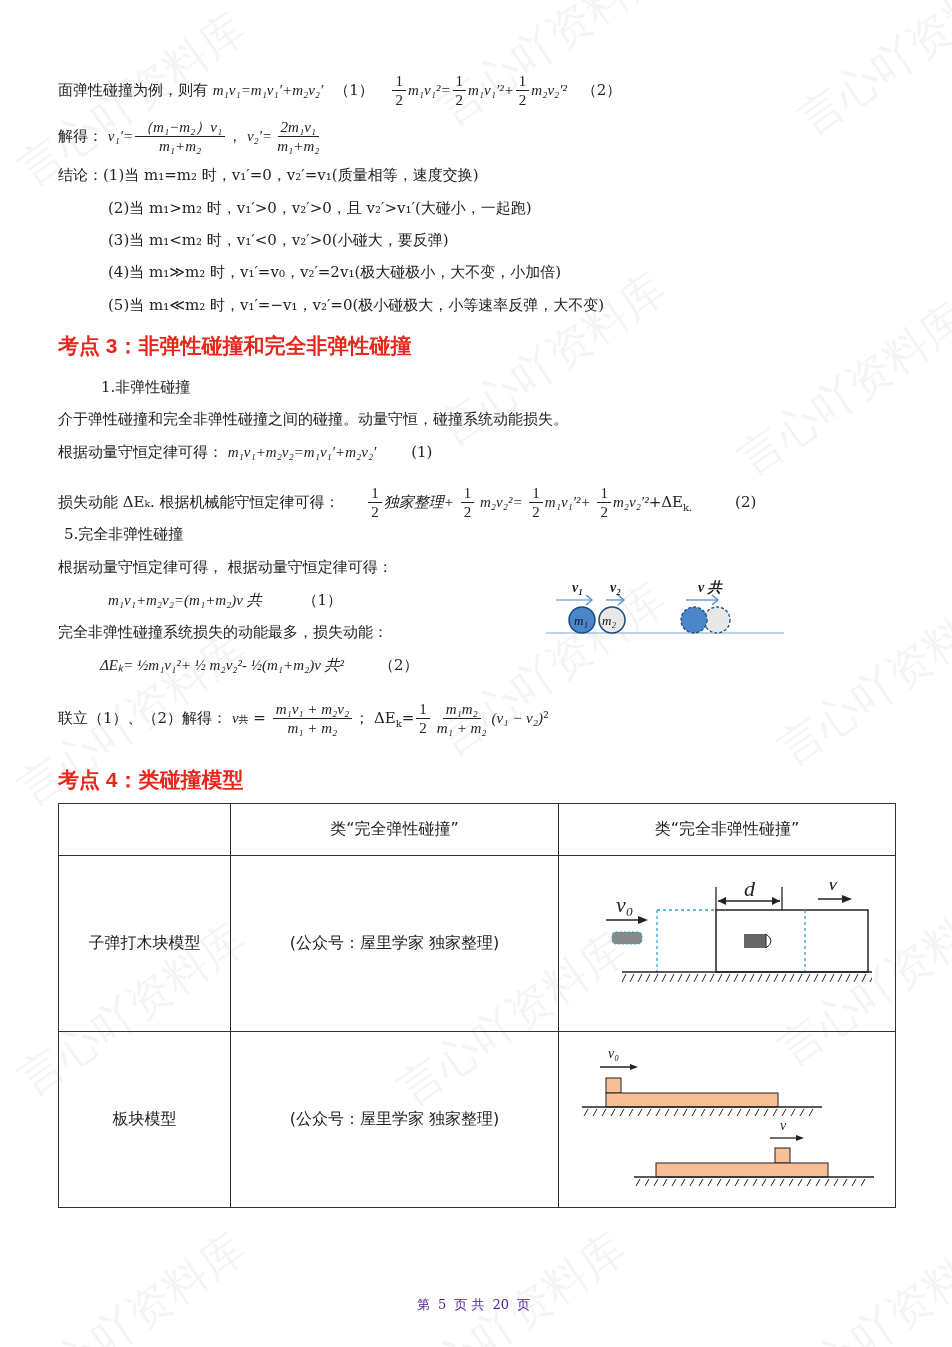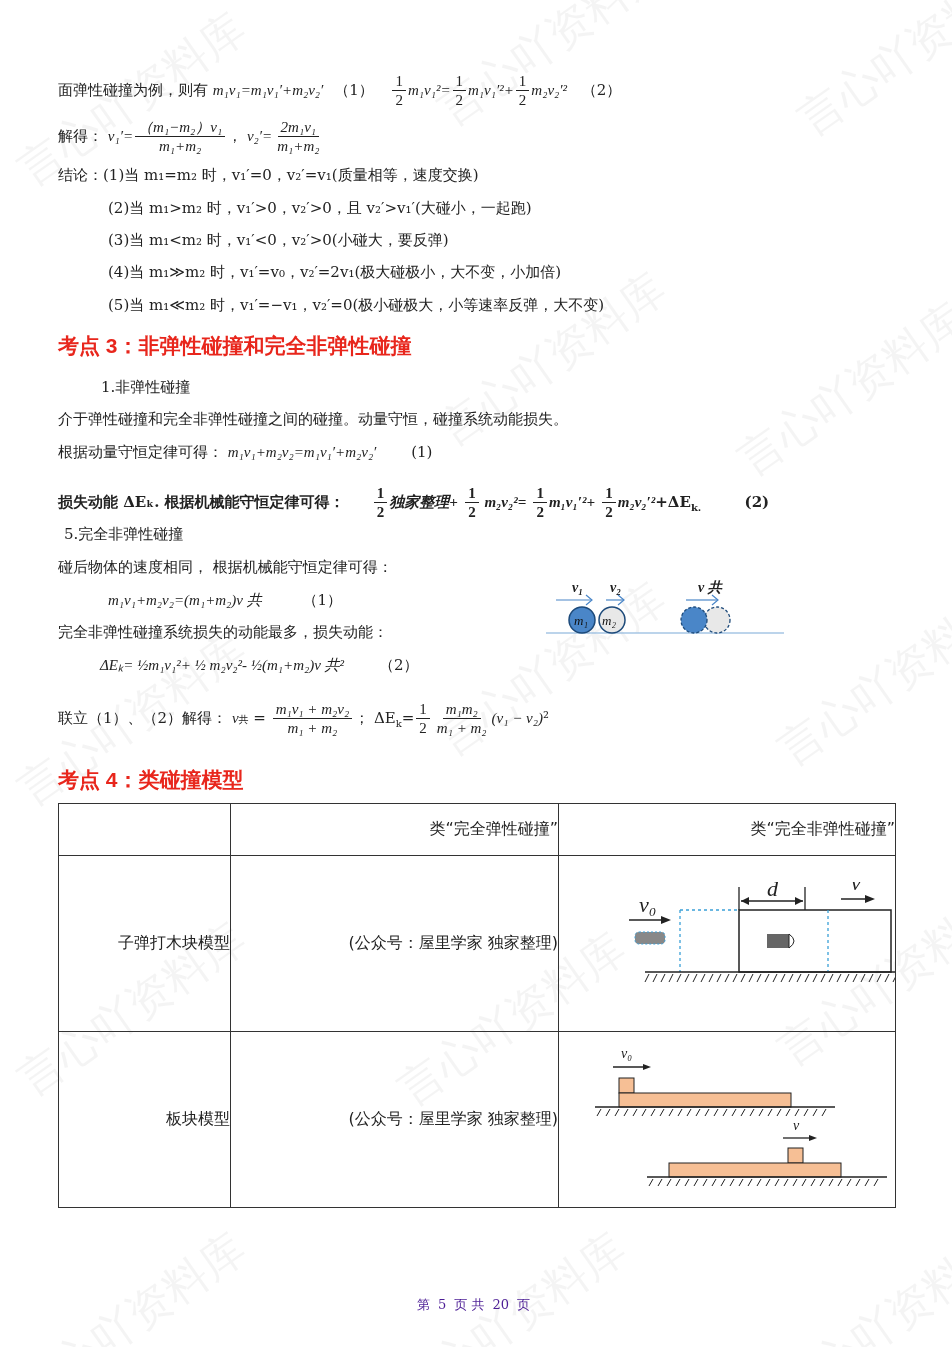--- a/index.html
+++ b/index.html
@@ -11,21 +11,21 @@
   .heading { position:absolute; left:58px; font-family:Liberation Sans, sans-serif;
              font-weight:bold; color:#e8261c; font-size:21px; line-height:26px; white-space:nowrap; }
   .frac { display:inline-flex; flex-direction:column; align-items:center; vertical-align:middle;
           font-family:"Liberation Serif",serif; margin:0 2px; }
   .frac .num { border-bottom:1px solid #222; padding:0 3px; line-height:18px; }
   .frac .den { padding:0 3px; line-height:18px; }
   .watermark { position:absolute; font-family:"DejaVu Sans",sans-serif; font-size:44px; color:rgba(0,0,0,0.045);
                transform:rotate(-35deg); white-space:nowrap; pointer-events:none; }
   table.t { position:absolute; left:58px; top:803px; width:838px; border-collapse:collapse;
             font-family:"DejaVu Sans","Liberation Sans",sans-serif; font-size:16px; color:#222; }
-  table.t td { border:1.5px solid #333; text-align:right; vertical-align:middle; padding:0; }
+  table.t td { border:1.5px solid #333; text-align:center; vertical-align:middle; padding:0; }
   .footer { position:absolute; top:1296px; left:0; width:947px; text-align:center; font-size:13px; color:#4c1d95; }
   .footer span { margin:0 4px; }
   sup, sub { font-size:10px; }
 </style>
 </head>
 <body>
 
 <div class="watermark" style="left:0px;top:70px;">言心吖资料库</div>
 <div class="watermark" style="left:420px;top:10px;">言心吖资料库</div>
 <div class="watermark" style="left:780px;top:20px;">言心吖资料库</div>
@@ -79,42 +79,42 @@
 <div class="line ind" style="top:295px;">(5)当 m₁≪m₂ 时，v₁′=−v₁，v₂′=0(极小碰极大，小等速率反弹，大不变)</div>
 
 <div class="heading" style="top:333px;">考点 3：非弹性碰撞和完全非弹性碰撞</div>
 <div class="line" style="top:377px;left:64px;margin-left:37px;">1.非弹性碰撞</div>
 <div class="line" style="top:409px;">介于弹性碰撞和完全非弹性碰撞之间的碰撞。动量守恒，碰撞系统动能损失。</div>
 <div class="line" style="top:442px;">
   <span>根据动量守恒定律可得：</span>
   <i class="m">m₁v₁+m₂v₂=m₁v₁′+m₂v₂′</i>
   <span style="margin-left:30px">(1)</span>
 </div>
-<div class="line" style="top:484px;font-weight:bold;">
+<div class="line" style="top:484px;">
   <span>损失动能 ΔEₖ. 根据机械能守恒定律可得：</span>
   <span style="margin-left:24px" class="frac">
       <span class="num">1</span>
       <span class="den">2</span>
     </span><i class="m">独家整理+</i>
   <span class="frac">
       <span class="num">1</span>
       <span class="den">2</span>
     </span><i class="m"> m₂v₂²=</i>
   <span class="frac">
       <span class="num">1</span>
       <span class="den">2</span>
     </span><i class="m">m₁v₁′²+</i>
   <span class="frac">
       <span class="num">1</span>
       <span class="den">2</span>
     </span><i class="m">m₂v₂′²</i>+ΔE<sub>k.</sub>
   <span style="margin-left:38px">(2)</span>
 </div>
 <div class="line" style="top:524px;left:64px;">5.完全非弹性碰撞</div>
-<div class="line" style="top:557px;">碰后物体的速度相同，  根据机械能守恒定律可得：</div>
+<div class="line" style="top:557px;">根据动量守恒定律可得，  根据动量守恒定律可得：</div>
 <div class="line" style="top:590px;left:108px;">
   <i class="m">m₁v₁+m₂v₂=(m₁+m₂)v 共</i>
   <span style="margin-left:36px">（1）</span>
 </div>
 <div class="line" style="top:622px;">完全非弹性碰撞系统损失的动能最多，损失动能：</div>
 <div class="line" style="top:655px;left:100px;">
   <i class="m">ΔEₖ= ½m₁v₁²+ ½ m₂v₂²- ½(m₁+m₂)v 共²</i>
   <span style="margin-left:30px">（2）</span>
 </div>
 <div class="line" style="top:700px;">

